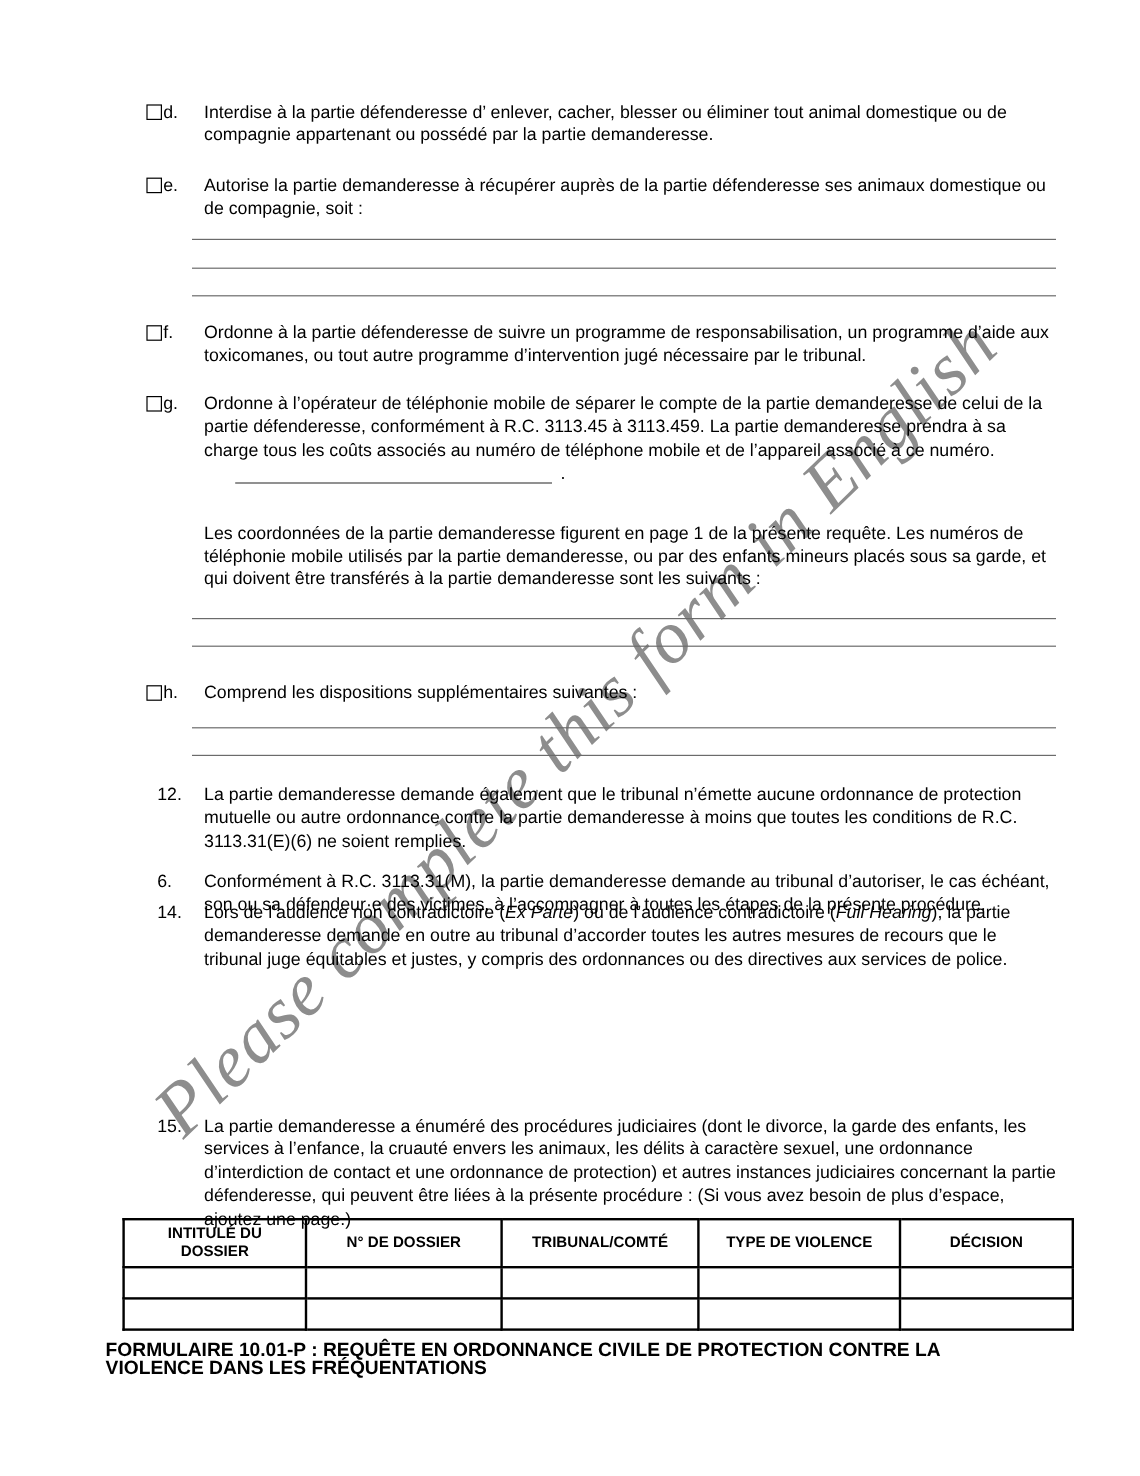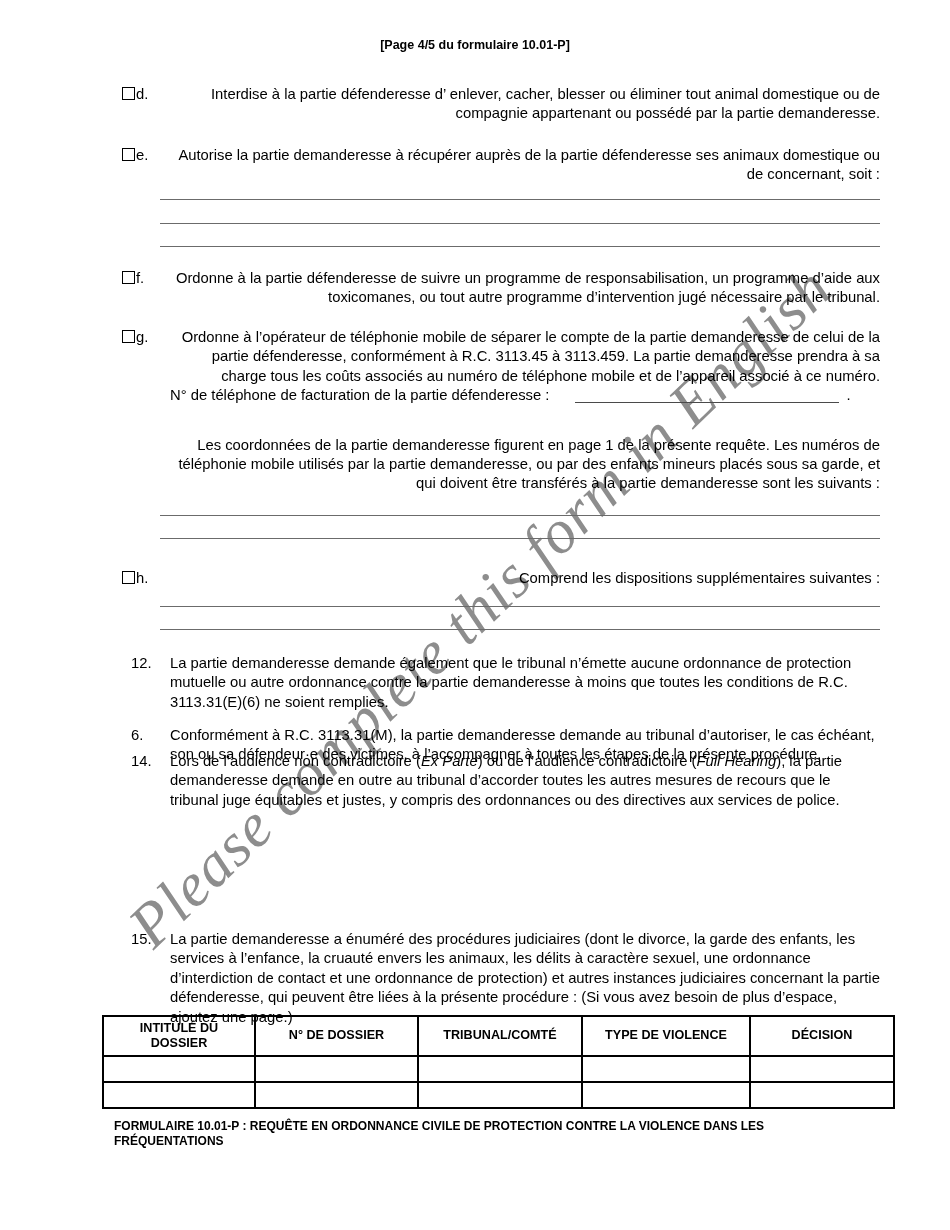--- a/index.html
+++ b/index.html
@@ -22,21 +22,21 @@
     position:absolute; top:36px; left:0; width:100%; text-align:center;
     font-weight:bold; font-size:12.5px;
   }
   .cb-item { position:absolute; left:122px; width:766px; display:flex; }
   .cb-gutter { flex:none; width:48px; display:flex; align-items:flex-start; }
   .checkbox {
     flex:none; width:13px; height:13px; border:1.6px solid #000;
     background:#fff; margin-top:2px;
   }
   .cb-letter { margin-left:1px; }
-  .cb-text { width:710px;text-align:right; }
+  .cb-text { width:710px; }
   .phone-row { display:flex; align-items:flex-end; }
   .phone-fill {
     flex:none; width:264px; border-bottom:1.6px solid #4a4a4a;
     margin:0 7px 3px 26px; height:16px;
   }
   .g-par2 { margin-top:30px; }
   .rule {
     position:absolute; left:160px; width:720px; height:0;
     border-top:1.7px solid #6b6b6b;
   }
@@ -49,48 +49,47 @@
     table-layout:fixed; width:791px;
   }
   .proc-table th, .proc-table td { border:2.2px solid #000; }
   .proc-table th {
     font-weight:bold; font-size:12.6px; line-height:15.5px;
     text-align:center; vertical-align:middle; height:40px; padding:2px 8px;
   }
   .proc-table td { height:26px; }
   .doc-footer {
     position:absolute; top:1119px; left:88px; width:700px;
-    font-weight:bold; font-size:12px; line-height:14.8px;margin-left:26px;
+    font-weight:bold; font-size:16px; line-height:14.8px;
   }
 </style>
 </head>
 <body>
 
 <div class="page">
 
   <div class="watermark">Please complete this form in English</div>
 
   <div class="content">
 
-    <div class="page-header">[Page 4/5 du formulaire 10.01-P]</div>
 
     <div class="cb-item" style="top:85px">
       <span class="cb-gutter">
         <span class="checkbox"></span>
           <span class="cb-letter">d.</span>
       </span>
       <div class="cb-text">Interdise à la partie défenderesse d’ enlever, cacher, blesser ou éliminer tout animal domestique ou de compagnie appartenant ou possédé par la partie demanderesse.</div>
     </div>
 
     <div class="cb-item" style="top:146px">
       <span class="cb-gutter">
         <span class="checkbox"></span>
           <span class="cb-letter">e.</span>
       </span>
-      <div class="cb-text">Autorise la partie demanderesse à récupérer auprès de la partie défenderesse ses animaux domestique ou de concernant, soit :</div>
+      <div class="cb-text">Autorise la partie demanderesse à récupérer auprès de la partie défenderesse ses animaux domestique ou de compagnie, soit :</div>
     </div>
 
     <div class="rule" style="top:199px"></div>
     <div class="rule" style="top:223px"></div>
     <div class="rule" style="top:246px"></div>
 
     <div class="cb-item" style="top:269px">
       <span class="cb-gutter">
         <span class="checkbox"></span>
           <span class="cb-letter">f.</span>
@@ -99,21 +98,20 @@
     </div>
 
     <div class="cb-item" style="top:328px">
       <span class="cb-gutter">
         <span class="checkbox"></span>
           <span class="cb-letter">g.</span>
       </span>
       <div class="cb-text">
         <div>Ordonne à l’opérateur de téléphonie mobile de séparer le compte de la partie demanderesse de celui de la partie défenderesse, conformément à R.C. 3113.45 à 3113.459. La partie demanderesse prendra à sa charge tous les coûts associés au numéro de téléphone mobile et de l’appareil associé à ce numéro.</div>
         <div class="phone-row">
-          <span>N° de téléphone de facturation de la partie défenderesse :</span>
           <span class="phone-fill"></span>
           <span>.</span>
         </div>
         <div class="g-par2">Les coordonnées de la partie demanderesse figurent en page 1 de la présente requête. Les numéros de téléphonie mobile utilisés par la partie demanderesse, ou par des enfants mineurs placés sous sa garde, et qui doivent être transférés à la partie demanderesse sont les suivants :</div>
       </div>
     </div>
 
     <div class="rule" style="top:515px"></div>
     <div class="rule" style="top:538px"></div>
 

